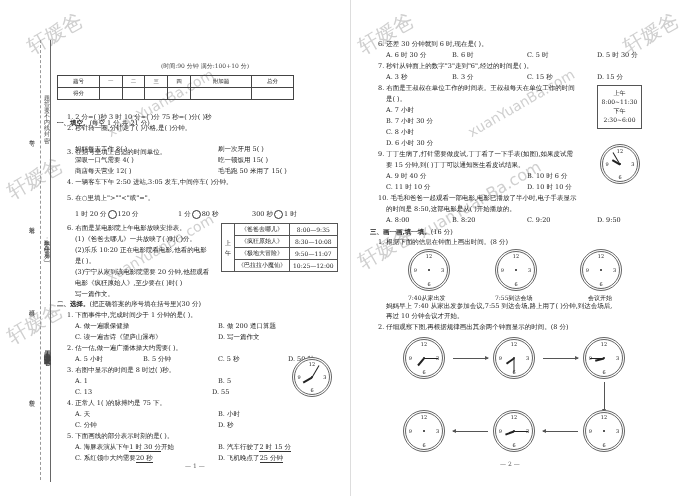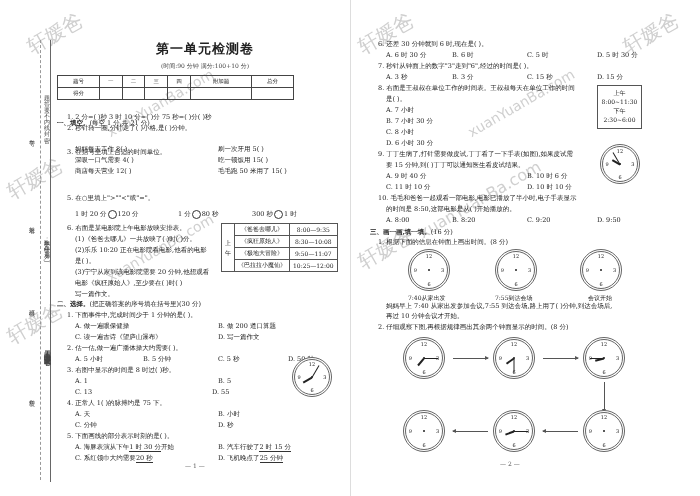--- a/index.html
+++ b/index.html
@@ -49,21 +49,20 @@
   <div class="vtext" style="left:27px;top:135px">学号</div>
   <div class="vtext" style="left:27px;top:222px">姓名</div>
   <div class="vtext" style="left:27px;top:305px">班级</div>
   <div class="vtext" style="left:27px;top:395px">学校</div>
   <div class="vtext" style="left:42px;top:90px;letter-spacing:6px">
     <span>题</span><span>答</span><span>要</span><span>不</span><span>内</span><span>线</span><span>封</span><span>密</span>
   </div>
   <div class="vtext" style="left:42px;top:235px">数学·三年级(上册)·RJ</div>
   <div class="vtext b" style="left:42px;top:345px;font-size:7px">天天向上同步测试卷</div>
 
-  <div class="title">第一单元检测卷</div>
   <div class="sub">(时间:90 分钟    满分:100+10 分)</div>
 
   <table class="score">
     <tbody>
         <tr>
       <td>题号</td>
       <td>一</td>
       <td>二</td>
       <td>三</td>
       <td>四</td>
@@ -85,20 +84,21 @@
   <div class="line" style="left:57px;top:119px"><span class="b">一、填空。</span><span>(每空 1 分,共 21 分)</span></div>
   <div class="line" style="left:67px;top:113px">1. 2 分=(     )秒   3 时 10 分=(     )分    75 秒=(     )分(     )秒</div>
   <div class="line" style="left:67px;top:124px">2. 秒针转一圈,分针走了(     )小格,是(     )分钟。</div>
   <div class="line" style="left:67px;top:148px">3. 在括号里填上合适的时间单位。</div>
   <div class="line" style="left:75px;top:145px">妈妈每天工作 8(         )</div>
   <div class="line" style="left:218px;top:145px">刷一次牙用 5(         )</div>
   <div class="line" style="left:75px;top:156px">深吸一口气需要 4(         )</div>
   <div class="line" style="left:218px;top:156px">吃一顿饭用 15(         )</div>
   <div class="line" style="left:75px;top:167px">商店每天营业 12(         )</div>
   <div class="line" style="left:218px;top:167px">毛毛跑 50 米用了 15(         )</div>
+  <div class="line" style="left:67px;top:178px">4. 一辆客车下午 2:50 进站,3:05 发车,中间停车(     )分钟。</div>
   <div class="line" style="left:67px;top:194px">5. 在○里填上"&gt;""&lt;"或"="。</div>
   <div class="line" style="left:75px;top:210px"><span>1 时 20 分</span><span class="circ"></span><span>120 分</span></div>
   <div class="line" style="left:178px;top:210px"><span>1 分</span><span class="circ"></span><span>80 秒</span></div>
   <div class="line" style="left:252px;top:210px"><span>300 秒</span><span class="circ"></span><span>1 时</span></div>
   <div class="line" style="left:67px;top:224px">6. 右面是某电影院上午电影放映安排表。</div>
   <div class="line" style="left:75px;top:235px">(1)《爸爸去哪儿》一共放映了(     )时(     )分。</div>
   <div class="line" style="left:75px;top:246px">(2)乐乐 10:20 正在电影院看电影,他看的电影</div>
   <div class="line" style="left:75px;top:257px">是(               )。</div>
   <div class="line" style="left:75px;top:268px">(3)宁宁从家到该电影院需要 20 分钟,他想观看</div>
   <div class="line" style="left:75px;top:279px">电影《疯狂原始人》,至少要在(     )时(     )</div>

